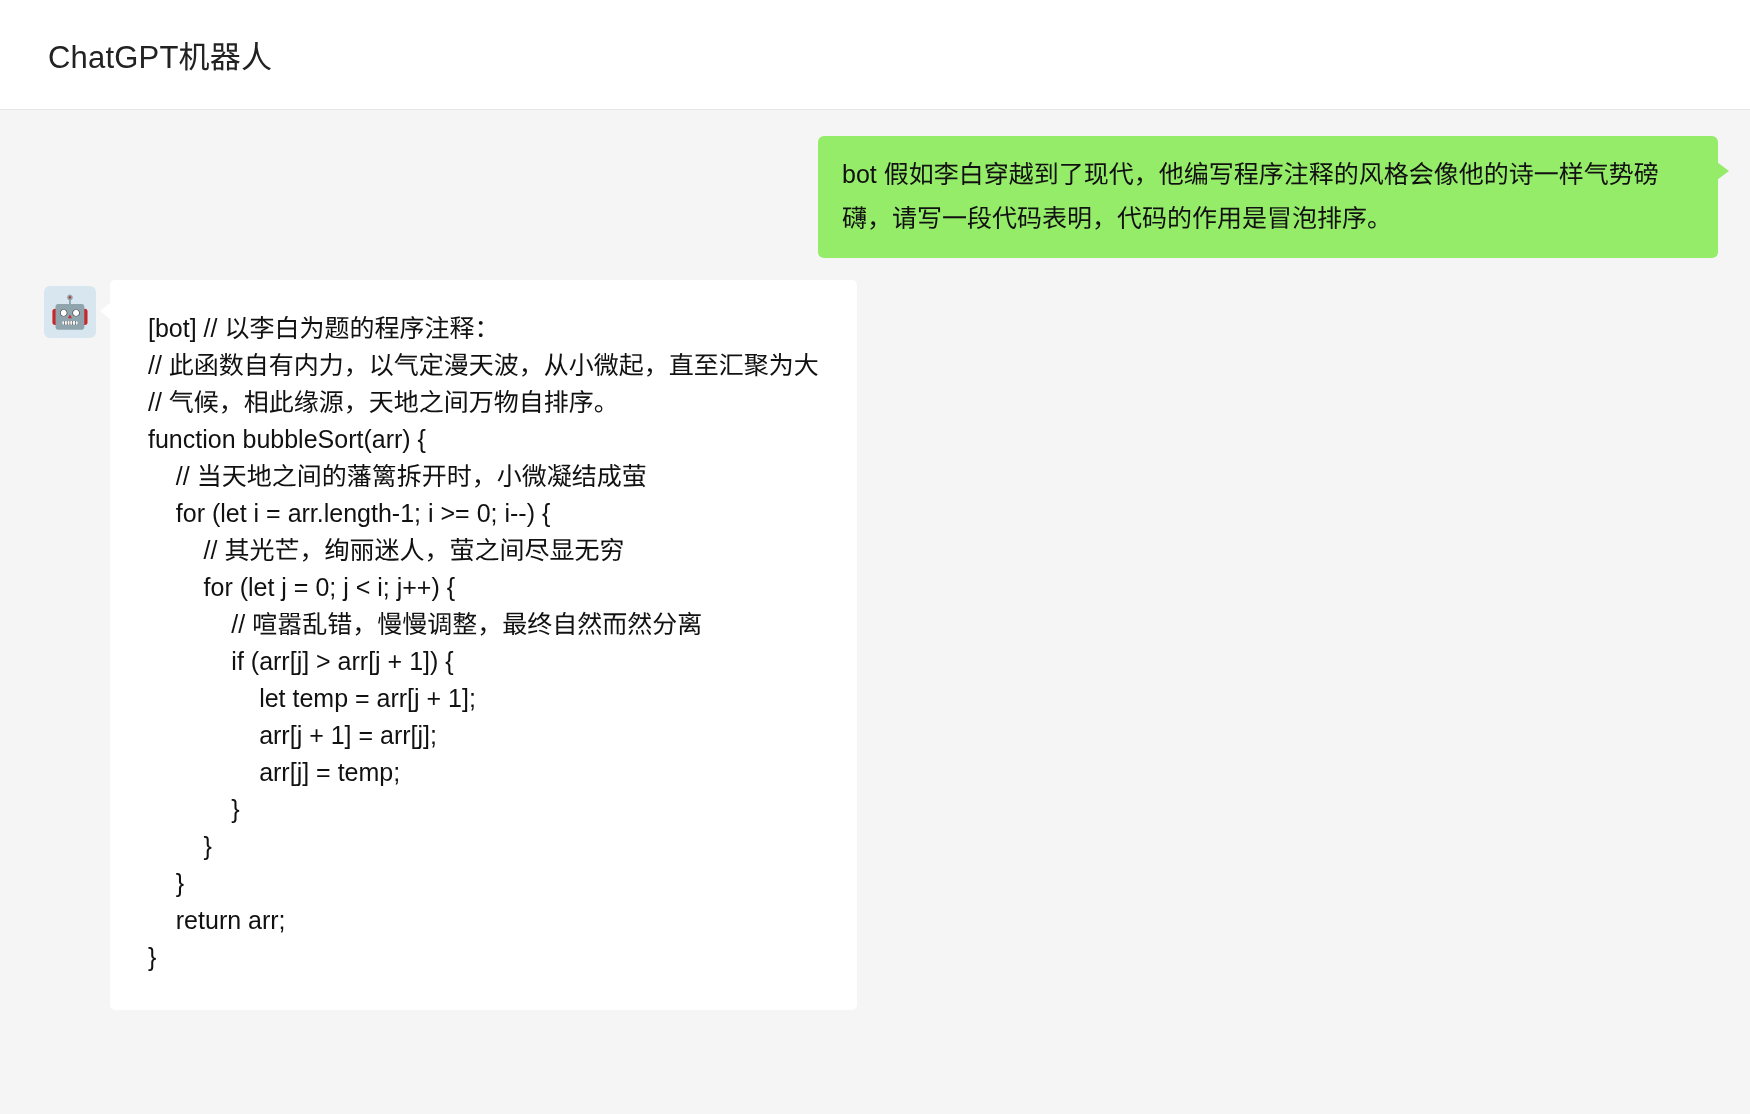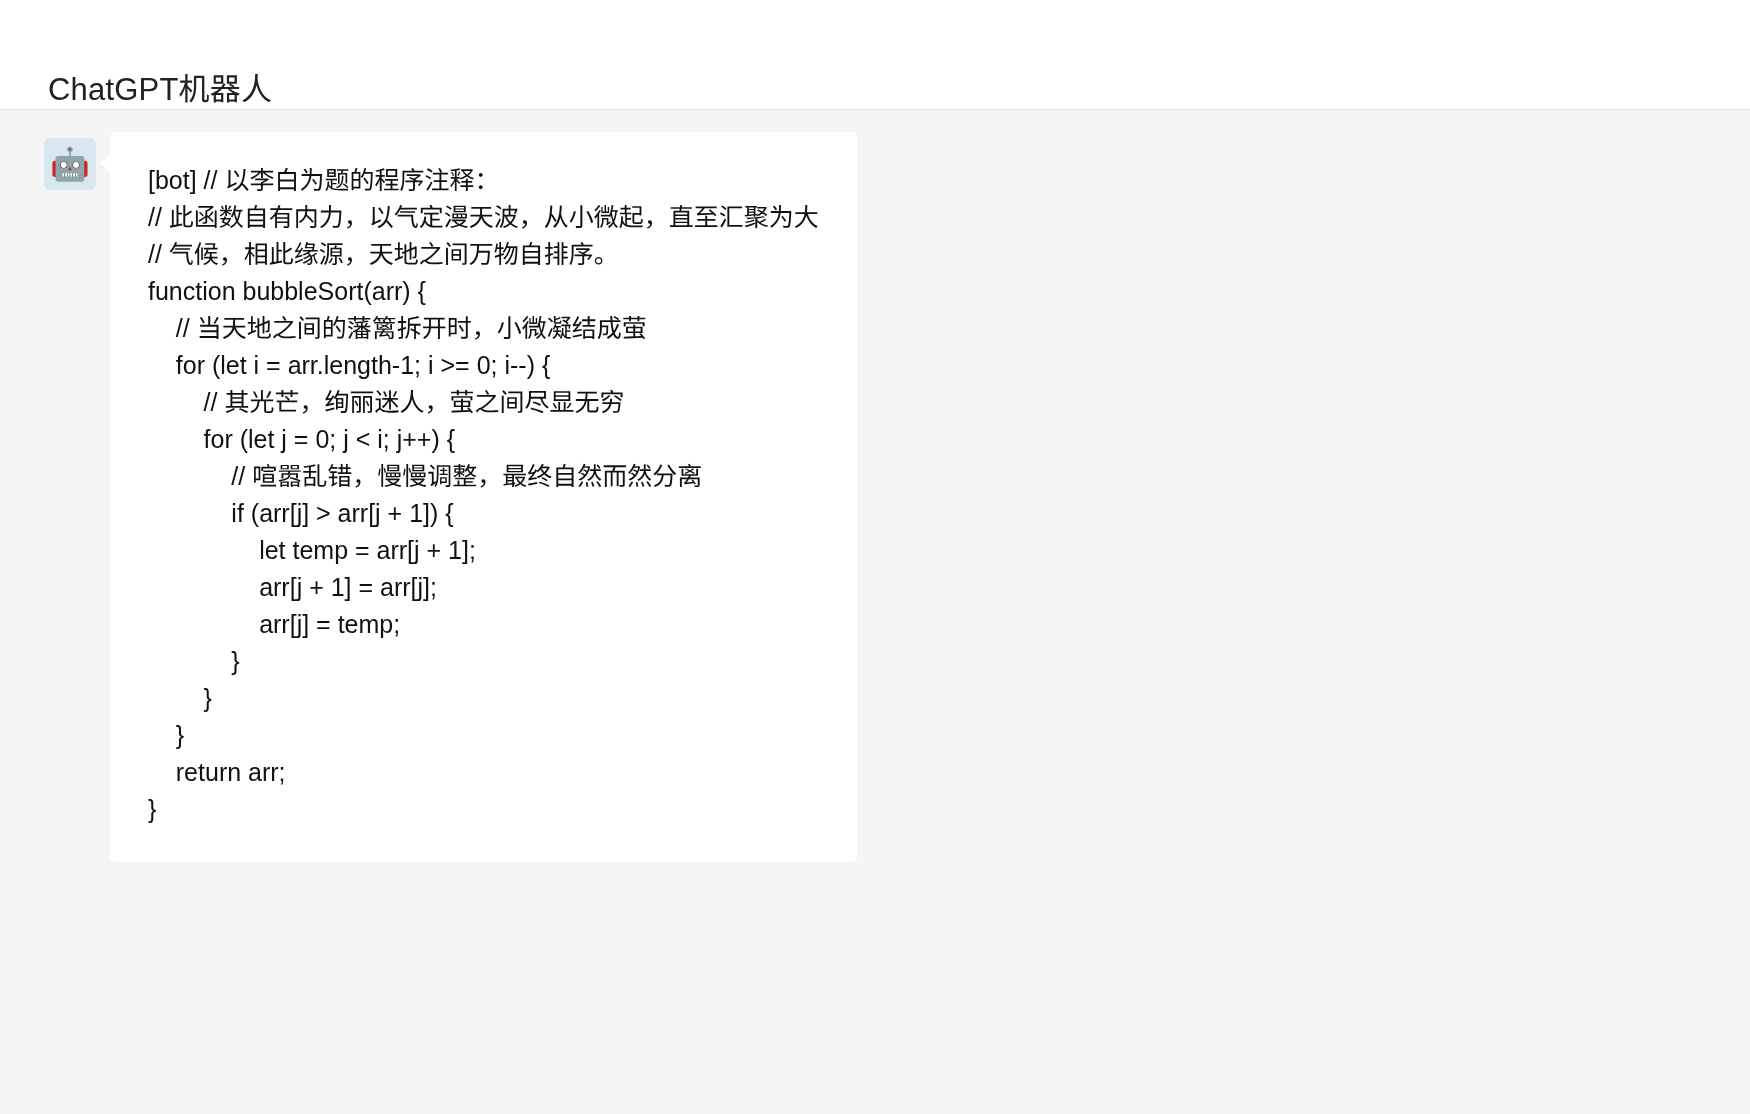--- a/index.html
+++ b/index.html
@@ -23,21 +23,21 @@
     background: #f5f5f5;
   }
 
   
   .header {
     height: 110px;
     min-height: 110px;
     background: #ffffff;
     border-bottom: 1px solid #e6e6e6;
     display: flex;
-    align-items: flex-end;
+    align-items: center;
     padding-left: 48px;
     box-sizing: border-box;
   }
   .header-title {
     font-size: 31px;
     color: #222222;
     letter-spacing: 0.2px;
     font-weight: 400;
   }
 
@@ -142,20 +142,23 @@
 <body>
 
 <div class="app">
 
   <div class="header">
     <div class="header-title">ChatGPT机器人</div>
   </div>
 
   <div class="chat">
 
+    <div class="msg-row outgoing">
+      <div class="bubble-out">bot 假如李白穿越到了现代，他编写程序注释的风格会像他的诗一样气势磅礴，请写一段代码表明，代码的作用是冒泡排序。</div>
+    </div>
 
     <div class="msg-row incoming">
       <div class="avatar">🤖</div>
       <div class="bubble-in">
         <pre class="code-block">[bot] // 以李白为题的程序注释：
 // 此函数自有内力，以气定漫天波，从小微起，直至汇聚为大
 // 气候，相此缘源，天地之间万物自排序。
 function bubbleSort(arr) {
     // 当天地之间的藩篱拆开时，小微凝结成萤
     for (let i = arr.length-1; i &gt;= 0; i--) {

